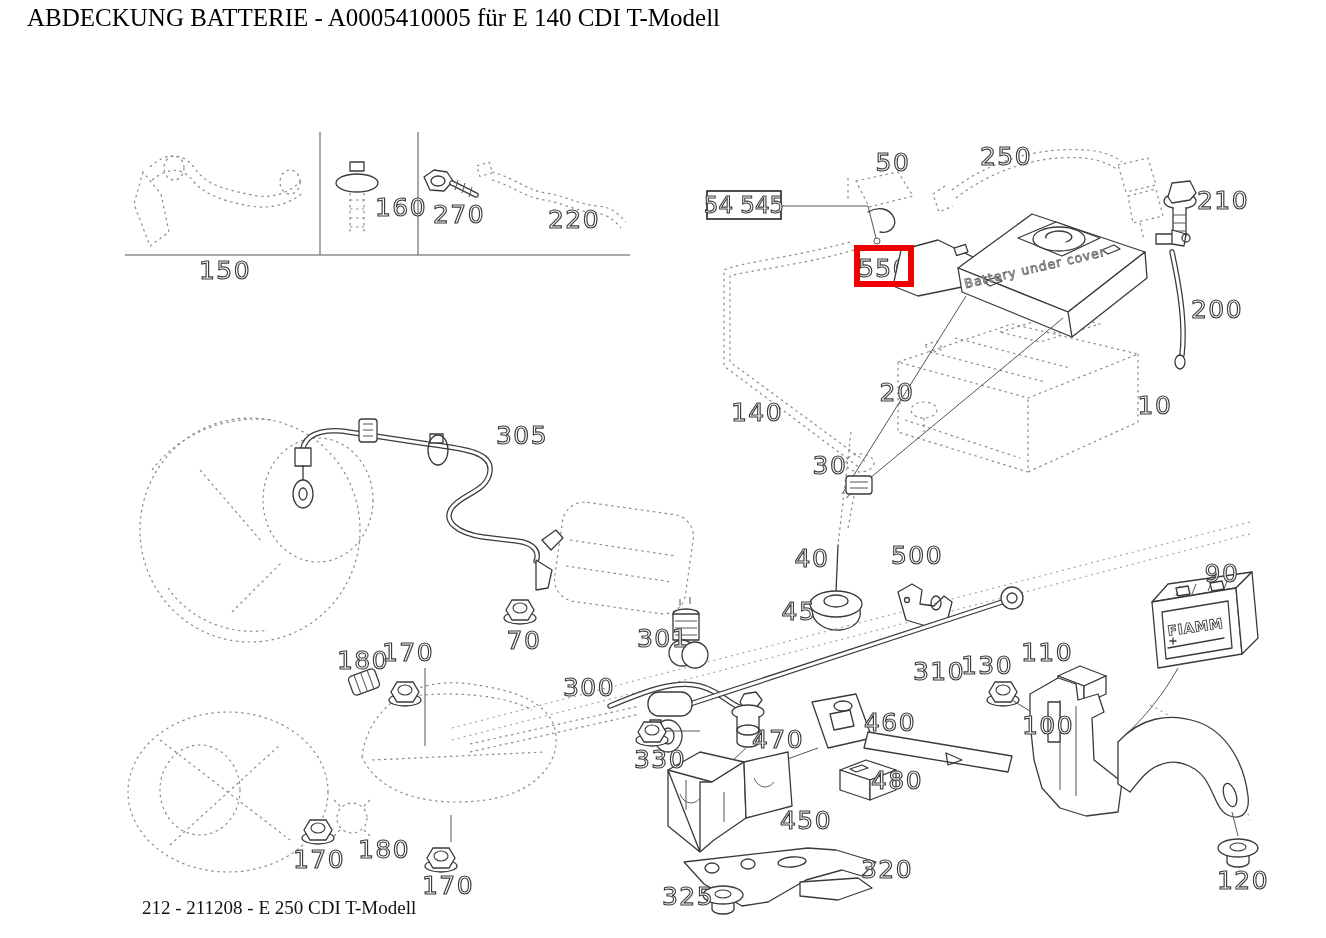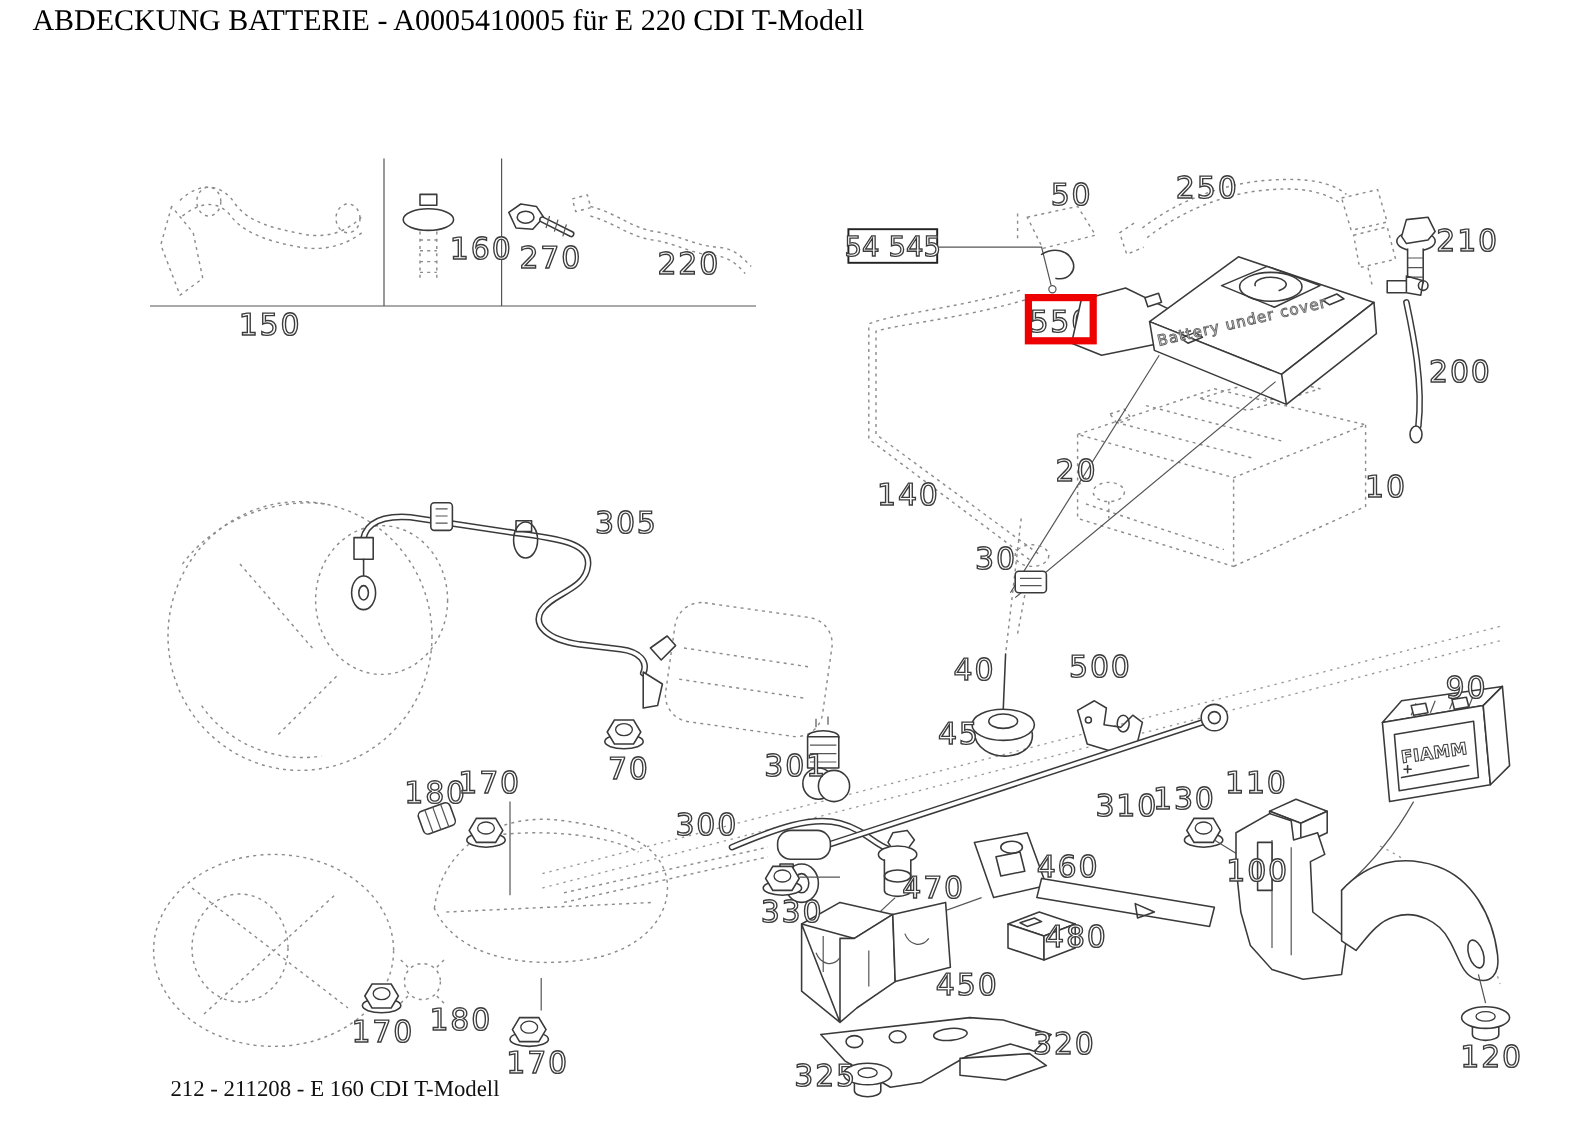--- a/index.html
+++ b/index.html
@@ -21,21 +21,21 @@
   .solidf{fill:#ffffff;stroke:#3a3a3a;stroke-width:1.3;stroke-linejoin:round;}
   .thin{fill:none;stroke:#555;stroke-width:1;}
   .dash{fill:none;stroke:#8c8c8c;stroke-width:1.2;stroke-dasharray:2.5,3.5;stroke-linejoin:round;}
   .dashd{fill:none;stroke:#9a9a9a;stroke-width:1.1;stroke-dasharray:2,4;}
   .tube-o{fill:none;stroke:#3a3a3a;stroke-width:5.5;stroke-linecap:round;}
   .tube-i{fill:none;stroke:#ffffff;stroke-width:3;stroke-linecap:round;}
 </style>
 </head>
 <body>
 
-<div class="title">ABDECKUNG BATTERIE - A0005410005 für E 220 CDI T-Modell</div>
+<div class="title">ABDECKUNG BATTERIE - A0005410005 für E 140 CDI T-Modell</div>
 
 <svg class="diagram" width="1326" height="938" viewBox="0 0 1326 938" xmlns="http://www.w3.org/2000/svg">
 
   <defs>
     <g id="nut-shape">
       <ellipse cx="0" cy="8" rx="16" ry="6" fill="#fff" stroke="#3a3a3a" stroke-width="1.3"></ellipse>
       <polygon points="-14,0 -8,-10 8,-10 14,0 8,10 -8,10" fill="#fff" stroke="#3a3a3a" stroke-width="1.3"></polygon>
       <ellipse cx="0" cy="-2" rx="7" ry="5" fill="#fff" stroke="#3a3a3a" stroke-width="1.1"></ellipse>
     </g>
     <g id="grommet-shape">
@@ -371,13 +371,13 @@
     <text class="plbl" x="319" y="868">170</text>
     <text class="plbl" x="384" y="858">180</text>
     <text class="plbl" x="448" y="894">170</text>
     <text class="plbl" x="688" y="905">325</text>
     <text class="plbl" x="1243" y="889">120</text>
   </g>
 
   <rect x="857" y="248" width="54" height="36" fill="none" stroke-width="6" stroke="#ee0000"></rect>
 </svg>
 
-<div class="footer">212 - 211208 - E 160 CDI T-Modell</div>
+<div class="footer">212 - 211208 - E 250 CDI T-Modell</div>
 
 </body></html>

